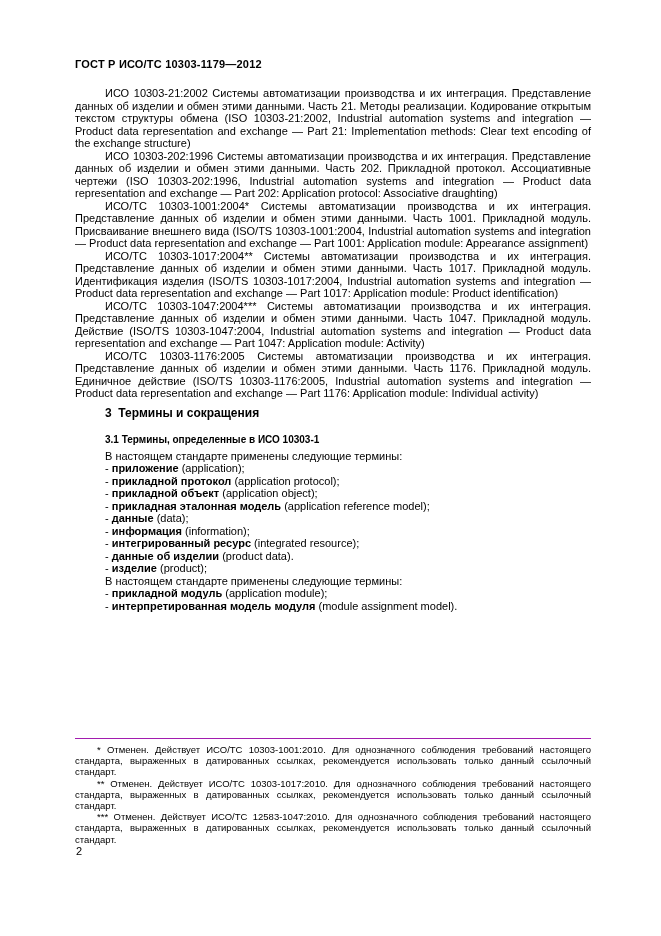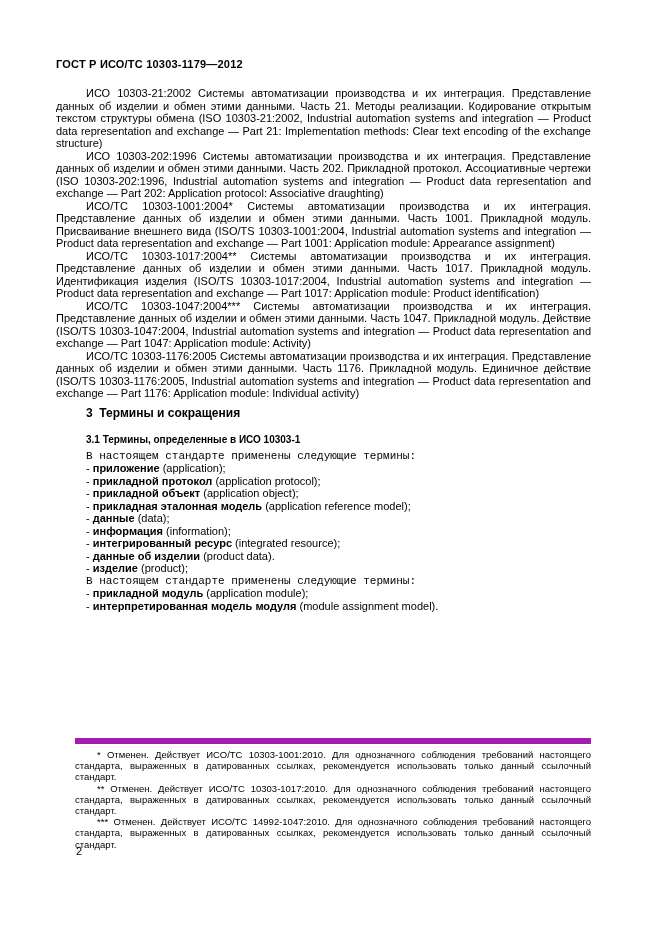--- a/index.html
+++ b/index.html
@@ -7,21 +7,21 @@
   html, body { background: #ffffff; }
   body {
     width: 661px; height: 936px;
     font-family: "Liberation Sans", sans-serif;
     color: #000;
     position: relative;
   }
   .page {
     position: relative;
     width: 661px; height: 936px;
-    padding: 58px 70px 0 56px;
+    padding: 58px 70px 0 75px;
     overflow: hidden;
     background: #fff;
   }
   .doc-header {
     font-size: 11px;
     font-weight: bold;
     letter-spacing: 0.2px;
     margin-bottom: 17px;
   }
   .para {
@@ -41,32 +41,31 @@
     font-size: 10px;
     font-weight: bold;
     text-indent: 30px;
     margin-top: 9px;
     margin-bottom: 5px;
   }
   .intro-line {
     font-size: 11px;
     line-height: 12.5px;
     text-indent: 30px;
-    font-family: Liberation Mono, monospace;
   }
   .term-line {
     font-size: 11px;
     line-height: 12.5px;
     text-indent: 30px;
   }
   .term-line .term { font-weight: bold; }
   .footnotes {
     position: absolute;
     left: 75px; right: 70px; top: 738px;
-    border-top: 6px solid #a21caf;
+    border-top: 1px solid #a21caf;
     padding-top: 5px;
   }
   .footnote {
     font-size: 9.5px;
     line-height: 11.2px;
     text-align: justify;
     text-indent: 22px;
   }
   .page-number {
     position: absolute;
@@ -109,18 +108,18 @@
 
   <div>
     <p class="intro-line">В настоящем стандарте применены следующие термины:</p>
     <p class="term-line"><span>- </span><span class="term">прикладной модуль</span><span> (application module);</span></p>
     <p class="term-line"><span>- </span><span class="term">интерпретированная модель модуля</span><span> (module assignment model).</span></p>
   </div>
 
   <div class="footnotes">
     <p class="footnote">* Отменен. Действует ИСО/ТС 10303-1001:2010. Для однозначного соблюдения требований настоящего стандарта, выраженных в датированных ссылках, рекомендуется использовать только данный ссылочный стандарт.</p>
     <p class="footnote">** Отменен. Действует ИСО/ТС 10303-1017:2010. Для однозначного соблюдения требований настоящего стандарта, выраженных в датированных ссылках, рекомендуется использовать только данный ссылочный стандарт.</p>
-    <p class="footnote">*** Отменен. Действует ИСО/ТС 14992-1047:2010. Для однозначного соблюдения требований настоящего стандарта, выраженных в датированных ссылках, рекомендуется использовать только данный ссылочный стандарт.</p>
+    <p class="footnote">*** Отменен. Действует ИСО/ТС 12583-1047:2010. Для однозначного соблюдения требований настоящего стандарта, выраженных в датированных ссылках, рекомендуется использовать только данный ссылочный стандарт.</p>
   </div>
 
   <div class="page-number">2</div>
 
 </div>
 
 </body></html>

